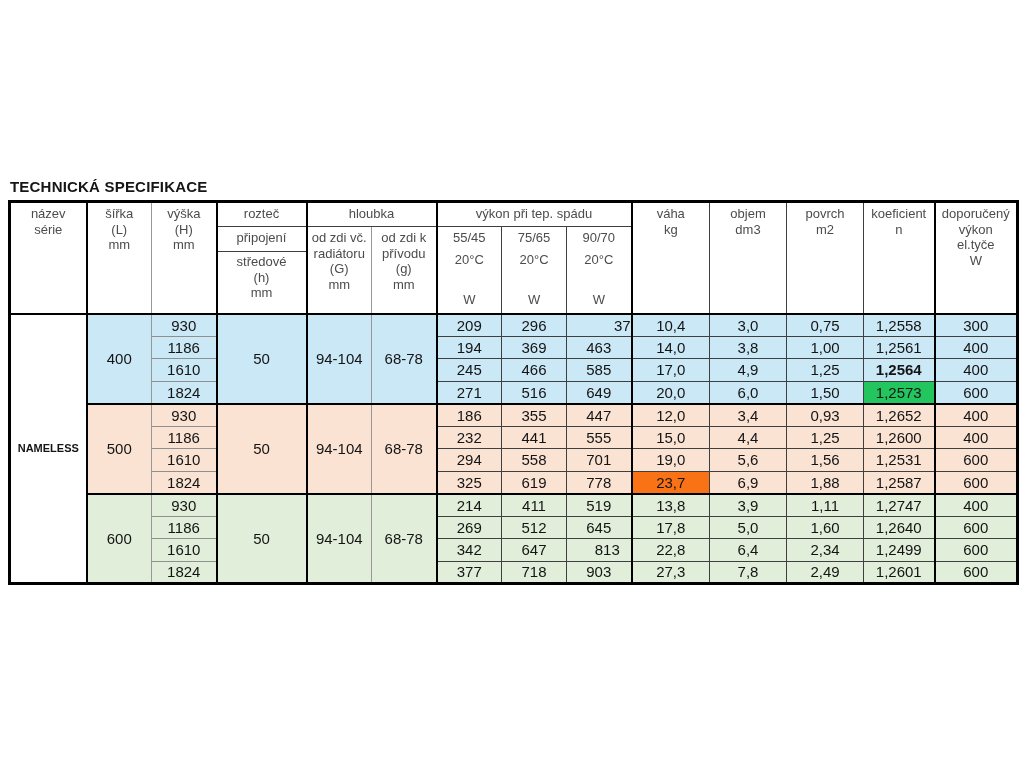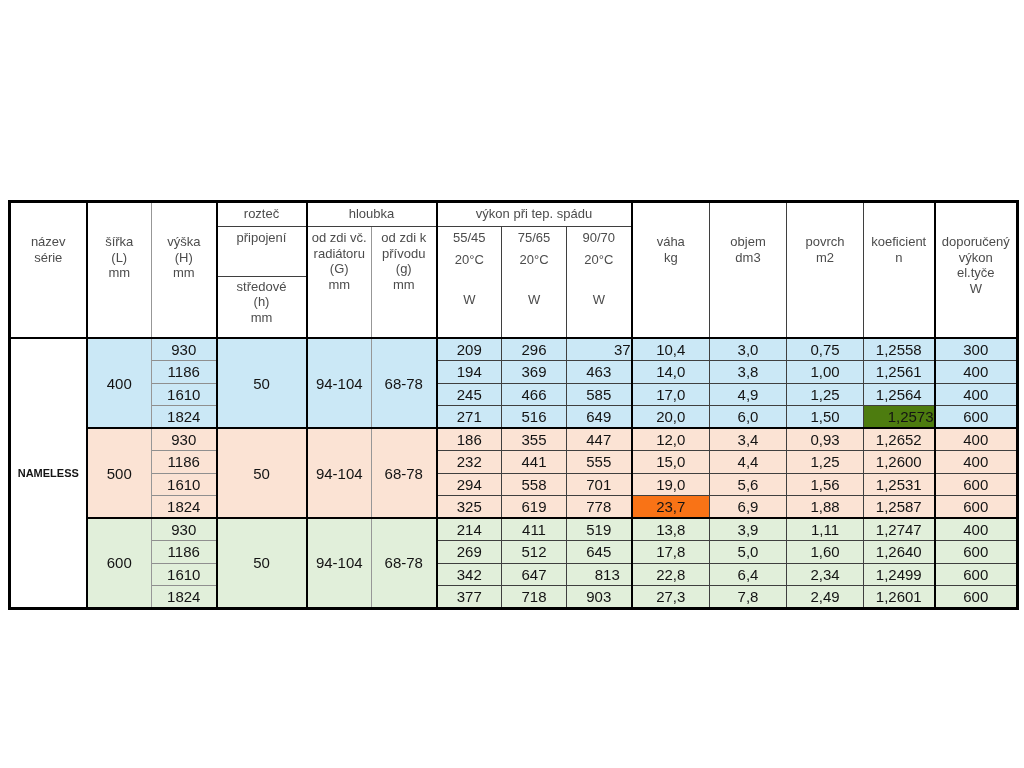--- a/index.html
+++ b/index.html
@@ -13,32 +13,33 @@
   td{font-size:15px;color:#141414;text-align:center;vertical-align:middle;}
   tr.hr1{height:25px} tr.hr2{height:25px} tr.hr3{height:62px}
   tbody tr{height:22.5px}
   .tkL{border-left:2.5px solid #000;}
   .tkT{border-top:2.5px solid #000;}
   .gR{border-right-color:#979797;}
   .gL{border-left-color:#979797;}
   .gB{border-bottom-color:#8f8f8f;}
   .vs{display:flex;flex-direction:column;align-items:center;}
   .between{justify-content:flex-start;}
-  .hFull{height:106px;padding:3px 2px;box-sizing:border-box;margin-top:28px;}
+  .hFull{height:106px;padding:3px 2px;box-sizing:border-box;}
   .hSub{height:84px;padding:3px 0;box-sizing:border-box;}
   .hSml{height:58px;padding:2px 0;box-sizing:border-box;}
   .hLbl{height:22px;padding-top:3px;box-sizing:border-box;}
   .push{margin-top:auto;}
   .mt6{margin-top:6px;}
   .name-cell{font-size:11px;font-weight:bold;color:#141414;}
 </style>
 </head>
 <body>
 
 <div id="page">
+  <div class="title">TECHNICKÁ SPECIFIKACE</div>
 
   <table class="spec">
     <colgroup>
       <col style="width:77px">
         <col style="width:65px">
         <col style="width:65px">
         <col style="width:90px">
       <col style="width:65px">
         <col style="width:65px">
         <col style="width:65px">
@@ -210,32 +211,32 @@
         <td class="tkL" style="background-color: rgb(203, 232, 246);">400</td>
       </tr>
       <tr>
         <td class="gL gB" style="background-color: rgb(203, 232, 246);">1610</td>
         <td class="tkL" style="background-color: rgb(203, 232, 246);">245</td>
         <td style="background-color: rgb(203, 232, 246);">466</td>
         <td style="background-color: rgb(203, 232, 246);">585</td>
         <td class="tkL" style="background-color: rgb(203, 232, 246);">17,0</td>
         <td style="background-color: rgb(203, 232, 246);">4,9</td>
         <td style="background-color: rgb(203, 232, 246);">1,25</td>
-        <td style="background-color: rgb(203, 232, 246);">1,2564</td>
+        <td style="background-color: rgb(203, 232, 246); font-weight: bold;">1,2564</td>
         <td class="tkL" style="background-color: rgb(203, 232, 246);">400</td>
       </tr>
       <tr>
         <td class="gL" style="background-color: rgb(203, 232, 246);">1824</td>
         <td class="tkL" style="background-color: rgb(203, 232, 246);">271</td>
         <td style="background-color: rgb(203, 232, 246);">516</td>
         <td style="background-color: rgb(203, 232, 246);">649</td>
         <td class="tkL" style="background-color: rgb(203, 232, 246);">20,0</td>
         <td style="background-color: rgb(203, 232, 246);">6,0</td>
         <td style="background-color: rgb(203, 232, 246);">1,50</td>
-        <td style="background-color: #4d7c0f; text-align: right;">1,2573</td>
+        <td style="background-color: #22c55e;">1,2573</td>
         <td class="tkL" style="background-color: rgb(203, 232, 246);">600</td>
       </tr>
 
       <tr>
         <td rowspan="4" class="tkL tkT gR" style="background-color: rgb(251, 227, 212);">500</td>
         <td class="tkT gL gB" style="background-color: rgb(251, 227, 212);">930</td>
         <td rowspan="4" class="tkL tkT" style="background-color: rgb(251, 227, 212);">50</td>
         <td rowspan="4" class="tkL tkT gR" style="background-color: rgb(251, 227, 212);">94-104</td>
         <td rowspan="4" class="tkT gL" style="background-color: rgb(251, 227, 212);">68-78</td>
         <td class="tkL tkT" style="background-color: rgb(251, 227, 212);">186</td>

